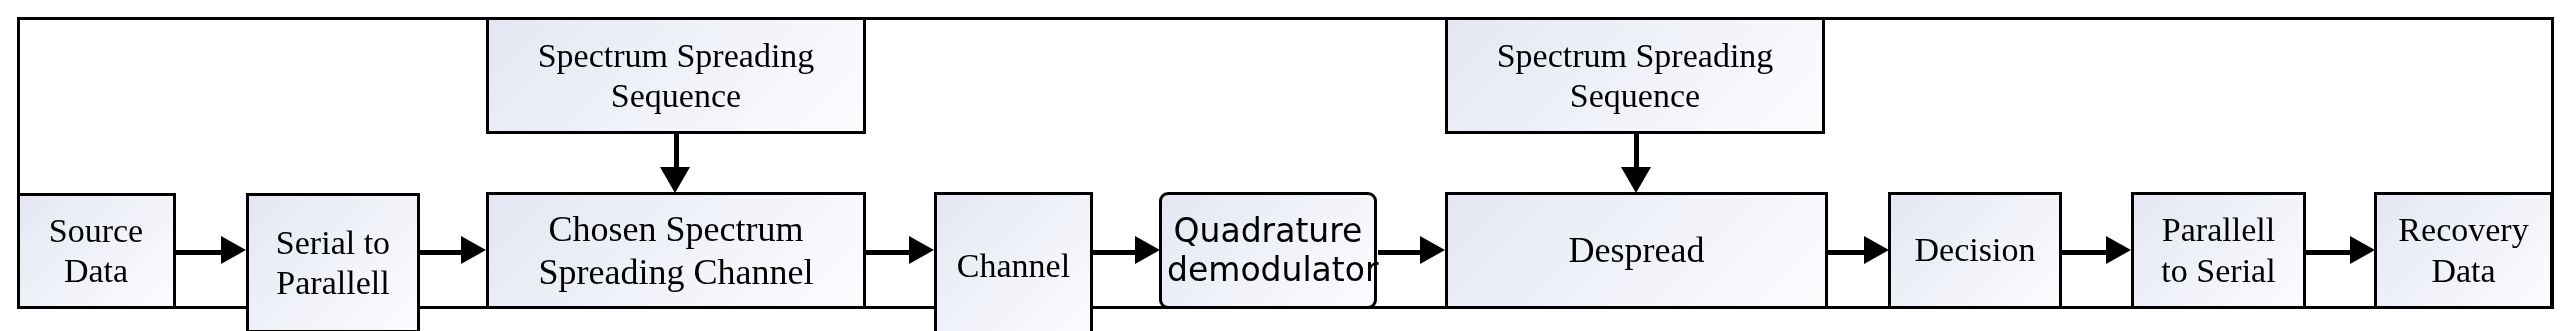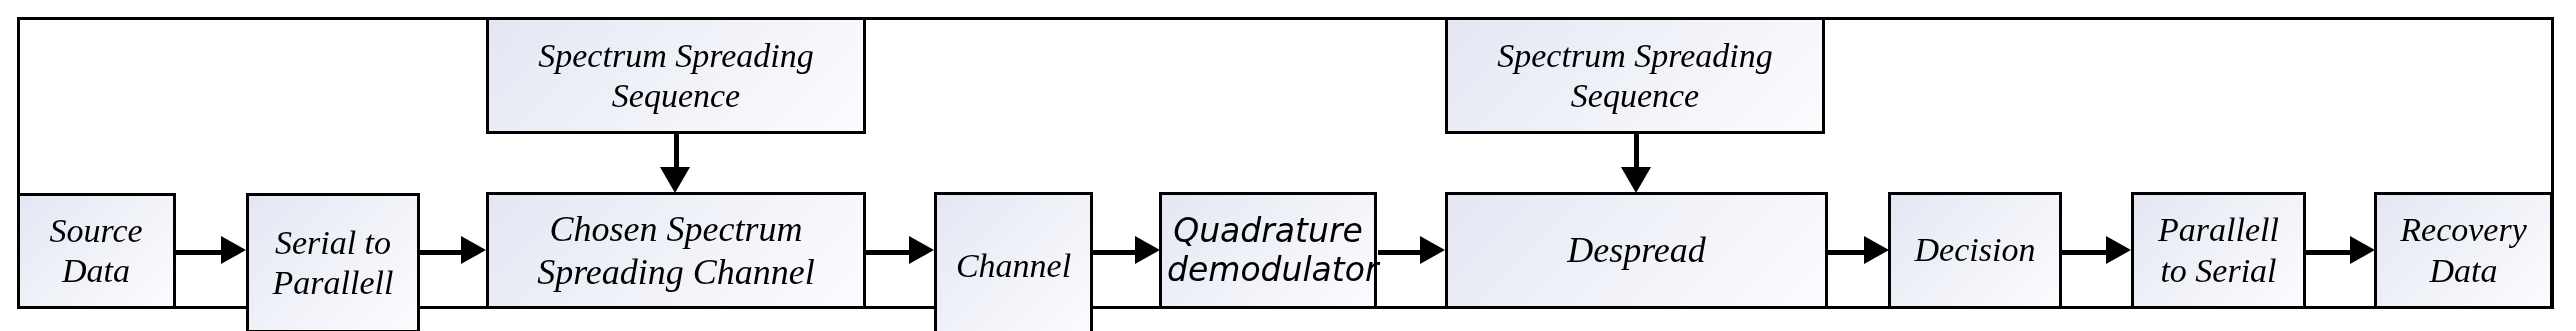--- a/index.html
+++ b/index.html
@@ -39,21 +39,20 @@
     justify-content: center;
     text-align: center;
     color: #000000;
     line-height: 1.18;
     padding: 0 5px;
   }
   .block .lbl {
     display: block;
     width: 100%;
     white-space: pre-line;
-    font-style: italic;
   }
   .fs-med    { font-size: 34px; }
   .fs-large  { font-size: 36px; }
   .sans      { font-family: "DejaVu Sans", "Liberation Sans", sans-serif; font-size: 33px; }
 
   
   .h-conn {
     position: absolute;
     height: 0;
     border-top: 5px solid #000000;
@@ -109,21 +108,21 @@
 
   <div class="block fs-large" style="left:486px; top:192px; width:380px; height:117px;">
     <span class="lbl">Chosen Spectrum
 Spreading Channel</span>
   </div>
 
   <div class="block fs-med" style="left:934px; top:192px; width:159px; height:148px;">
     <span class="lbl">Channel</span>
   </div>
 
-  <div class="block sans" style="left:1159px; top:192px; width:218px; height:117px;">
+  <div class="block sans" style="left:1159px; top:192px; width:218px; height:117px;border-radius:9px;">
     <span class="lbl">Quadrature
 demodulator</span>
   </div>
 
   <div class="block fs-med" style="left:1888px; top:192px; width:174px; height:117px;">
     <span class="lbl">Decision</span>
   </div>
 
   <div class="block fs-large" style="left:1445px; top:192px; width:383px; height:117px;">
     <span class="lbl">Despread</span>

